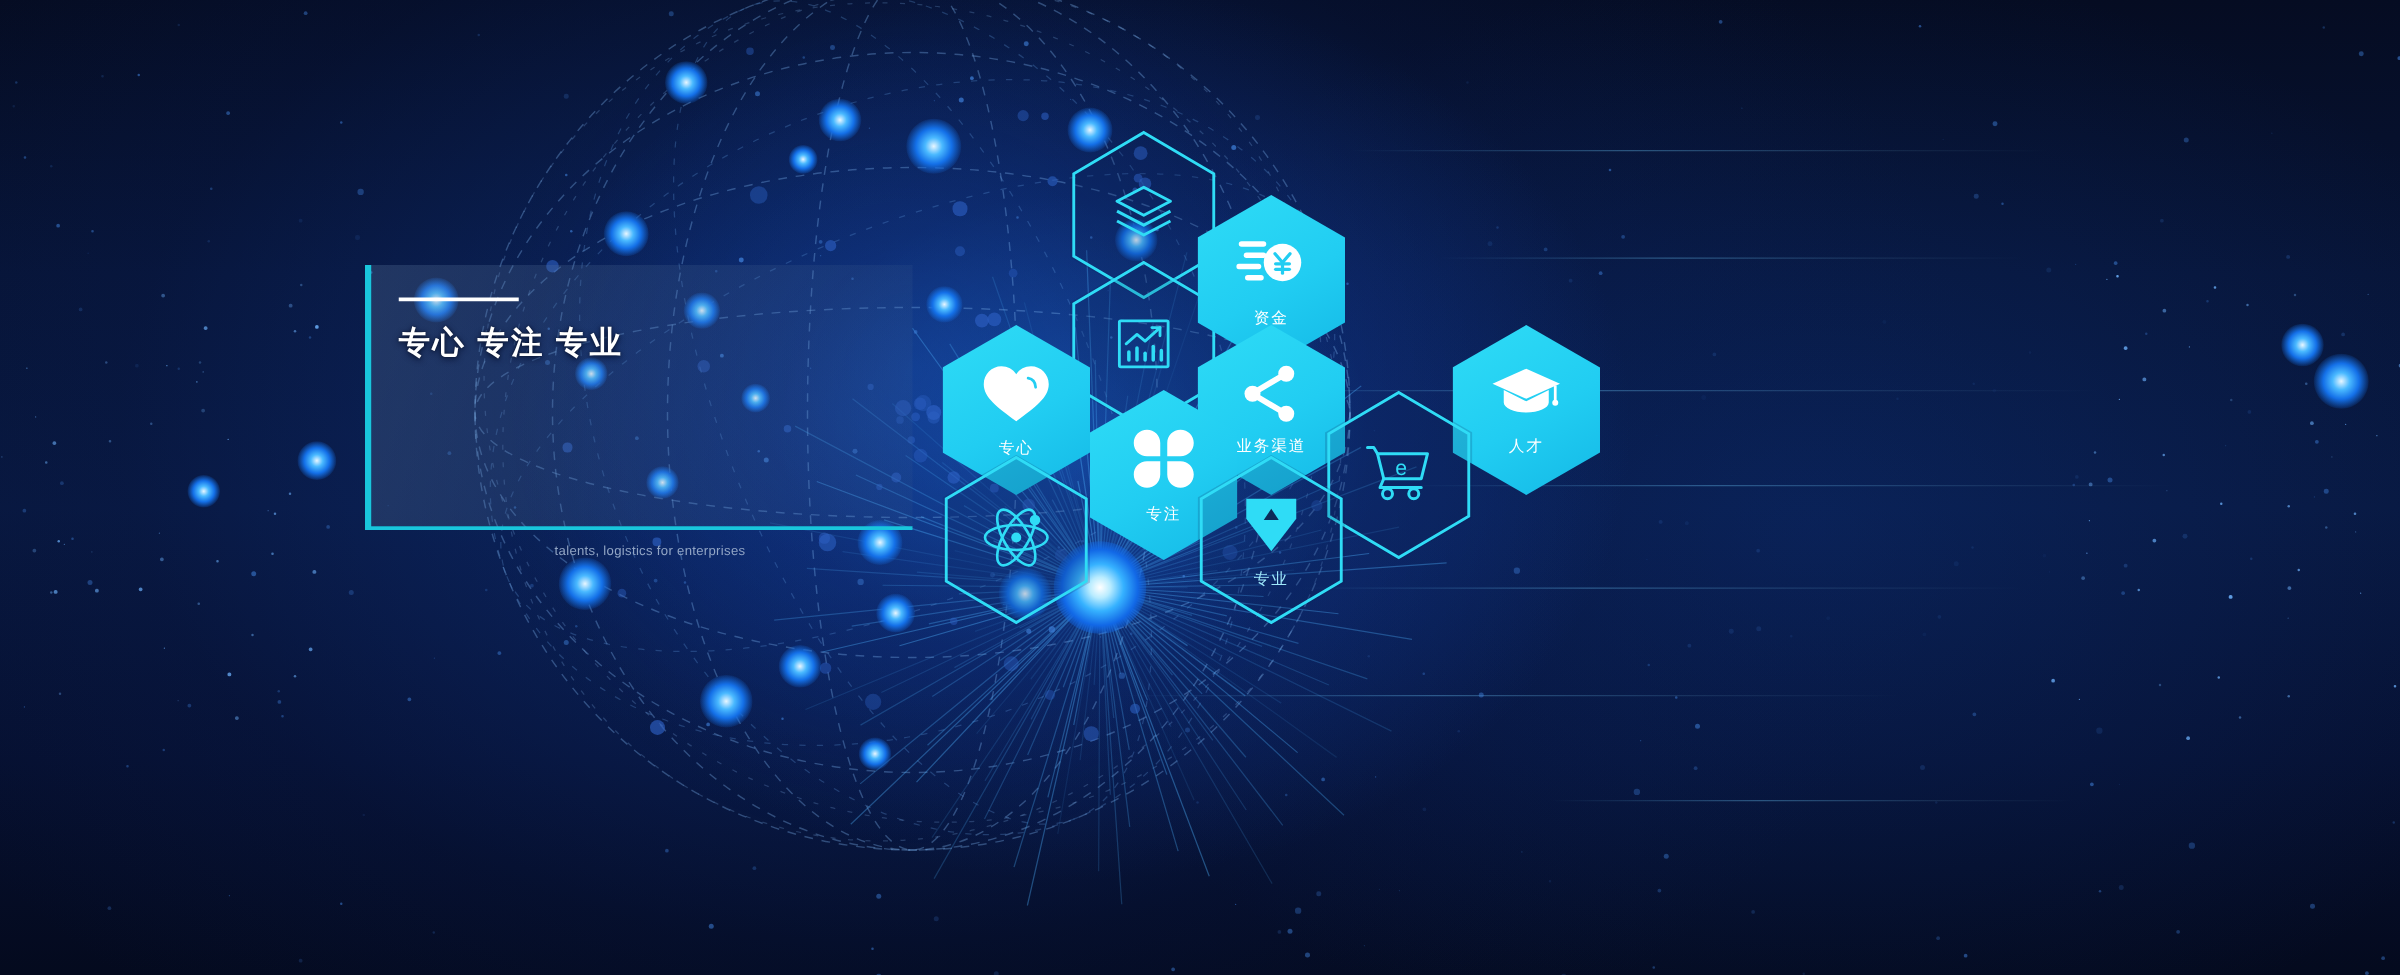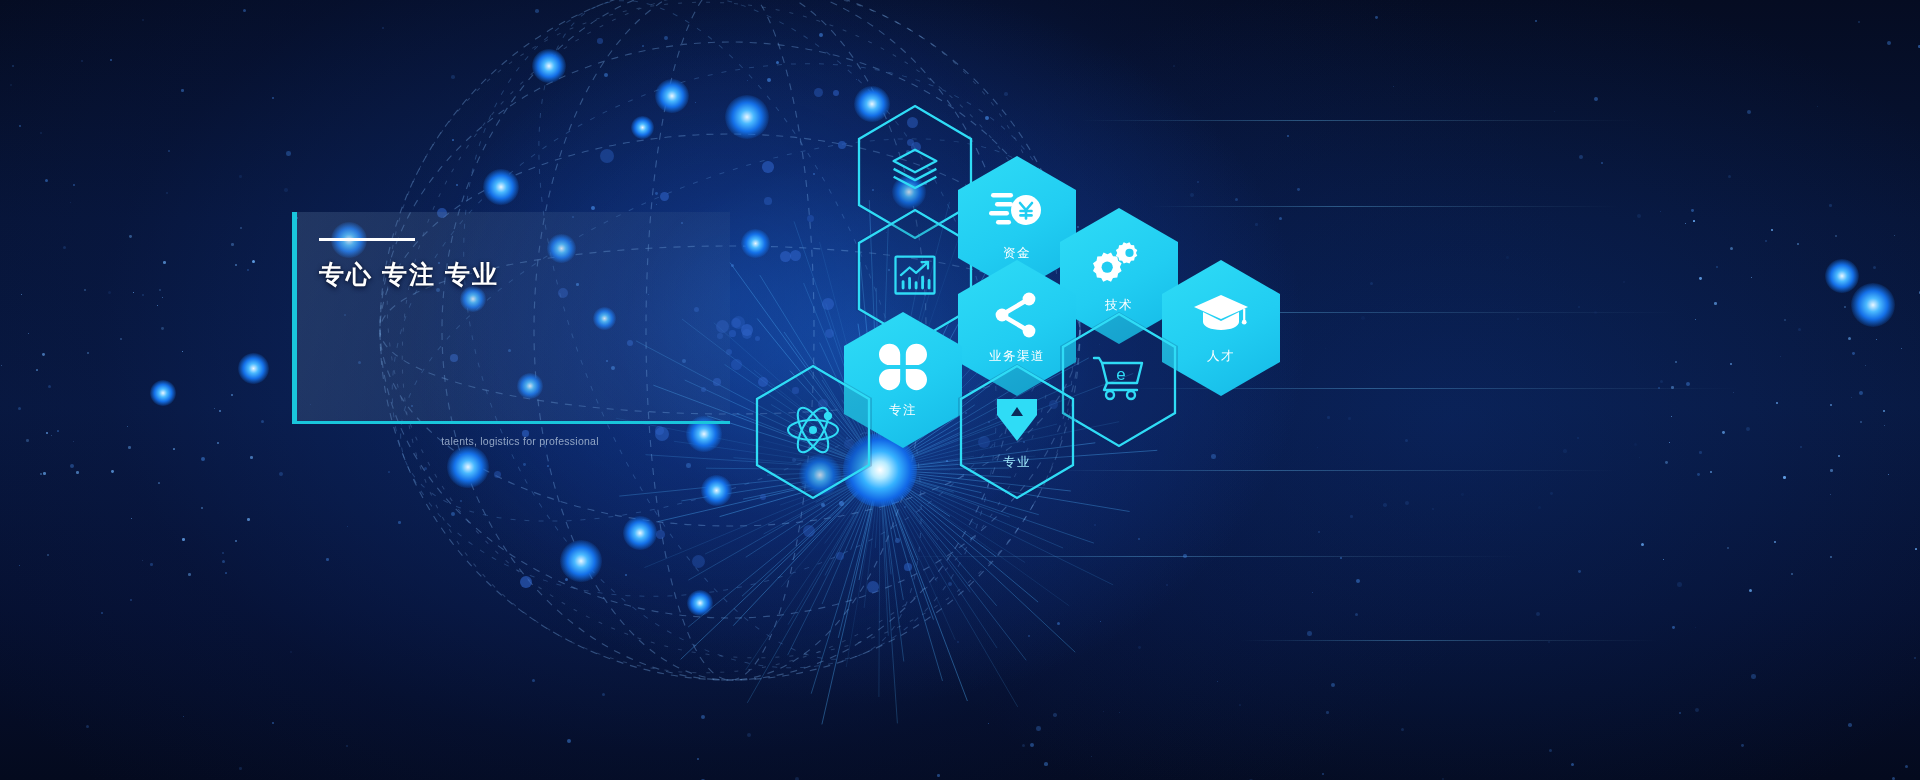--- a/index.html
+++ b/index.html
@@ -679,21 +679,21 @@
     </div>
 
   <div id="panel">
     <div class="rule"></div>
     <div id="panelText">
       <div class="pline t1">专心 专注 专业</div>
     </div>
   </div>
 
   <div id="caption">
-    <div>talents, logistics for professional</div>
+    <div>talents, logistics for enterprises</div>
   </div>
 
   <div id="hexes">
       <div class="hex outline" style="left:116px;top:0px;">
               <div class="hexborder">
          <svg viewBox="0 0 118 136" preserveAspectRatio="none">
            <polygon points="59,2 115,35 115,101 59,134 3,101 3,35" fill="none" stroke="#2fdcf6" stroke-width="2.3"></polygon>
          </svg>
         </div>
               <span class="hexico"><svg width="54" height="54" viewBox="0 0 48 48" fill="none" stroke="#2fdcf6" stroke-width="2.1" stroke-linejoin="round">
@@ -733,52 +733,50 @@
       <circle cx="37" cy="24" r="15"></circle>
       <g stroke="#21cdf2" stroke-width="2.6" stroke-linecap="round" fill="none">
         <path d="M31 17l6 7 6-7"></path>
               <path d="M31.5 25h11"></path>
               <path d="M31.5 29.4h11"></path>
               <path d="M37 24v8.5"></path>
             </g>
           </svg></span>
               <div class="hexlabel">资金</div>
             </div>
-      <div class="hex solid" style="left:320px;top:104px;">
-
-              <span class="hexico"><svg width="52" height="50" viewBox="0 0 52 50" fill="#ffffff">
-      <path d="M36.5 4.2l1.5 2.8 3.1.2.6 3.1 2.6 1.7-1.3 2.9 1.3 2.9-2.6 1.7-.6 3.1-3.1.2-1.5 2.8-2.9-1.2-2.9 1.2-1.5-2.8-3.1-.2-.6-3.1-2.6-1.7 1.3-2.9-1.3-2.9 2.6-1.7.6-3.1 3.1-.2 1.5-2.8 2.9 1.2z"></path>
-      <circle cx="36.5" cy="14.9" r="4.1" fill="#21cdf2"></circle>
-      <path d="M18 14.5l2 3.8 4.3.3.8 4.2 3.5 2.4-1.7 3.9 1.7 3.9-3.5 2.4-.8 4.2-4.3.3-2 3.8-3.9-1.7-3.9 1.7-2-3.8-4.3-.3-.8-4.2L0 33.1l1.7-3.9L0 25.2l3.5-2.4.8-4.2 4.3-.3 2-3.8 3.9 1.7z"></path>
-      <circle cx="14.2" cy="29.2" r="5.6" fill="#21cdf2"></circle>
-          </svg></span>
-              <div class="hexlabel">技术</div>
-            </div>
       <div class="hex solid" style="left:422px;top:156px;">
 
               <span class="hexico"><svg width="58" height="48" viewBox="0 0 58 48" fill="#ffffff">
       <path d="M29 4 56 16 29 28 2 16z"></path>
       <path d="M11 21v10c0 4.4 8.1 8 18 8s18-3.6 18-8V21L29 30z"></path>
       <path d="M52.2 17.4v12.1" stroke="#ffffff" stroke-width="2.2" fill="none"></path>
       <circle cx="52.2" cy="31.2" r="2.4"></circle>
           </svg></span>
               <div class="hexlabel">人才</div>
+            </div>
+      <div class="hex solid" style="left:14px;top:156px;">
+
+              <span class="hexico"><svg width="56" height="50" viewBox="0 0 56 50" fill="#ffffff">
+      <path d="M28 47C13 36 2 28 2 17.4 2 9.4 8.3 3 16.2 3 21 3 25.4 5.4 28 9.3 30.6 5.4 35 3 39.8 3 47.7 3 54 9.4 54 17.4 54 28 43 36 28 47z"></path>
+      <path d="M37.5 12.5c3.6.6 5.8 3.3 6 7.3" stroke="#23cef2" stroke-width="2.2" fill="none" stroke-linecap="round"></path>
+          </svg></span>
+              <div class="hexlabel">专心</div>
             </div>
       <div class="hex solid" style="left:218px;top:156px;">
 
               <span class="hexico"><svg width="52" height="48" viewBox="0 0 52 48" fill="none" stroke="#ffffff" stroke-width="4.6" stroke-linecap="round">
       <path d="M36 9 14 22"></path>
             <path d="M14 26 36 39"></path>
       <circle cx="38" cy="8" r="6.4" fill="#ffffff" stroke="none"></circle>
       <circle cx="11" cy="24" r="6.4" fill="#ffffff" stroke="none"></circle>
       <circle cx="38" cy="40" r="6.4" fill="#ffffff" stroke="none"></circle>
           </svg></span>
               <div class="hexlabel">业务渠道</div>
             </div>
-      <div class="hex solid" style="left:104px;top:208px;">
+      <div class="hex solid" style="left:132px;top:208px;">
 
               <span class="hexico"><svg width="52" height="52" viewBox="0 0 52 52" fill="#ffffff">
       <path d="M24 24H12.6C6.7 24 2 19.3 2 13.4S6.7 2.8 12.6 2.8 23.2 7.5 23.2 13.4V24z"></path>
       <path d="M28 24h11.4C45.3 24 50 19.3 50 13.4S45.3 2.8 39.4 2.8 28.8 7.5 28.8 13.4V24z"></path>
       <path d="M24 28H12.6C6.7 28 2 32.7 2 38.6s4.7 10.6 10.6 10.6S23.2 44.5 23.2 38.6V28z"></path>
       <path d="M28 28h11.4C45.3 28 50 32.7 50 38.6s-4.7 10.6-10.6 10.6S28.8 44.5 28.8 38.6V28z"></path>
           </svg></span>
               <div class="hexlabel">专注</div>
             </div>
       <div class="hex outline" style="left:320px;top:208px;">

